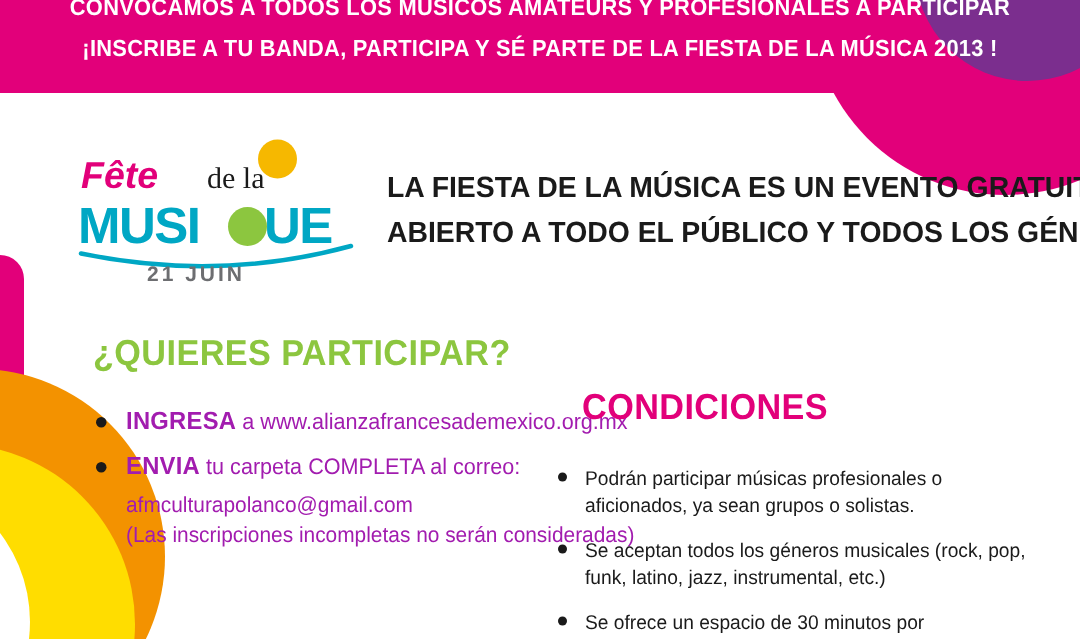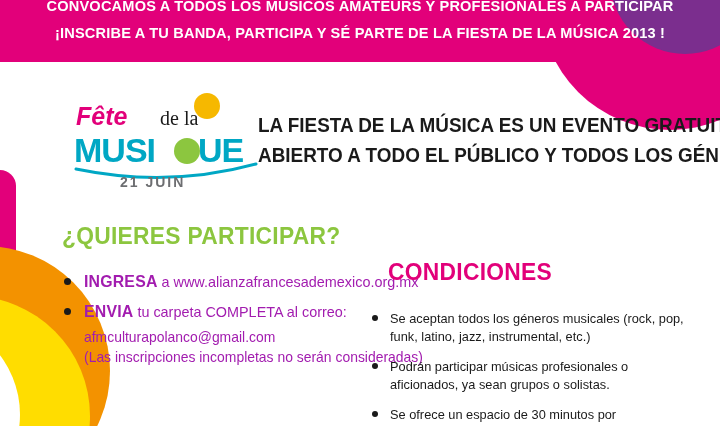--- a/index.html
+++ b/index.html
@@ -142,21 +142,21 @@
     width: 16px;
     height: 120px;
     background: #e2007a;
     z-index: 1;
     border-radius: 0 40px 40px 0;
   }
 
   
   .logo {
     position: absolute;
-    left: 74px;
+    left: 52px;
     top: 92px;
     width: 190px;
     height: 100px;
     z-index: 4;
   }
   .logo svg { display: block; }
 
   
   .headline {
     position: absolute;
@@ -340,25 +340,25 @@
       <div class="li-sub" style="margin-top:6px;">afmculturapolanco@gmail.com</div>
       <div class="li-sub">(Las inscripciones incompletas no serán consideradas)</div>
     </div>
   </div>
 
   <div class="condiciones-title">CONDICIONES</div>
 
   <div class="right-list">
     <div class="cond-row">
       <span class="bullet"></span>
+      <div class="cond-text">Podrán participar músicas profesionales o aficionados, ya sean grupos o solistas.</div>
+    </div>
+    <div class="cond-row">
+      <span class="bullet"></span>
       <div class="cond-text">Se aceptan todos los géneros musicales (rock, pop, funk, latino, jazz, instrumental, etc.)</div>
     </div>
     <div class="cond-row">
       <span class="bullet"></span>
-      <div class="cond-text">Podrán participar músicas profesionales o aficionados, ya sean grupos o solistas.</div>
-    </div>
-    <div class="cond-row">
-      <span class="bullet"></span>
       <div class="cond-text">Se ofrece un espacio de 30 minutos por presentación</div>
     </div>
   </div>
 
 </div>
 
 </body></html>

